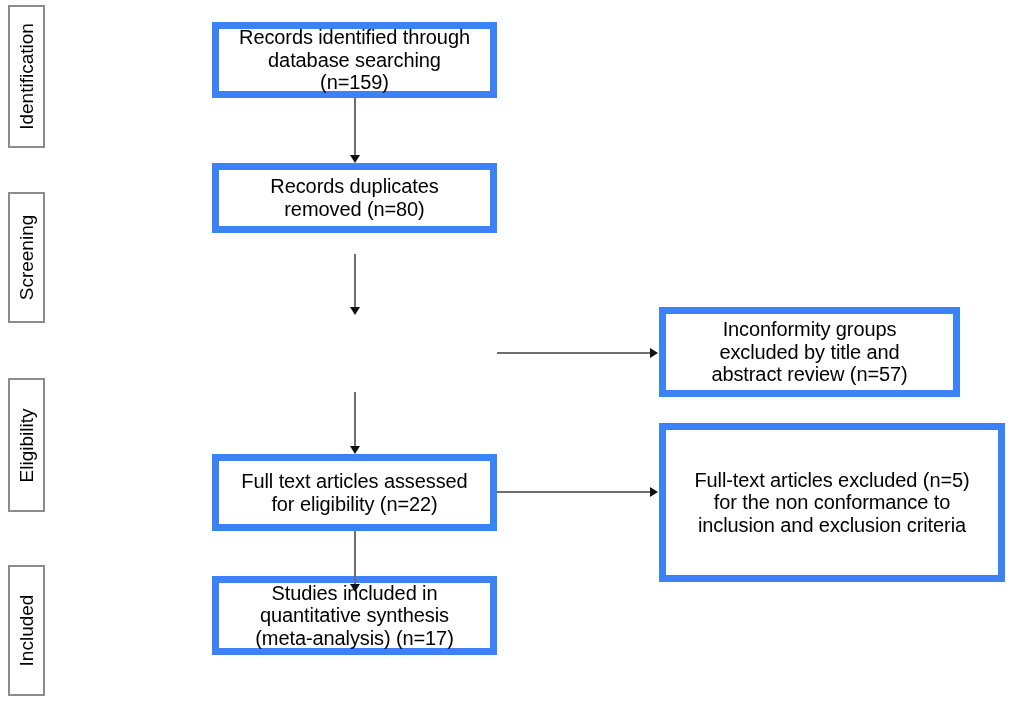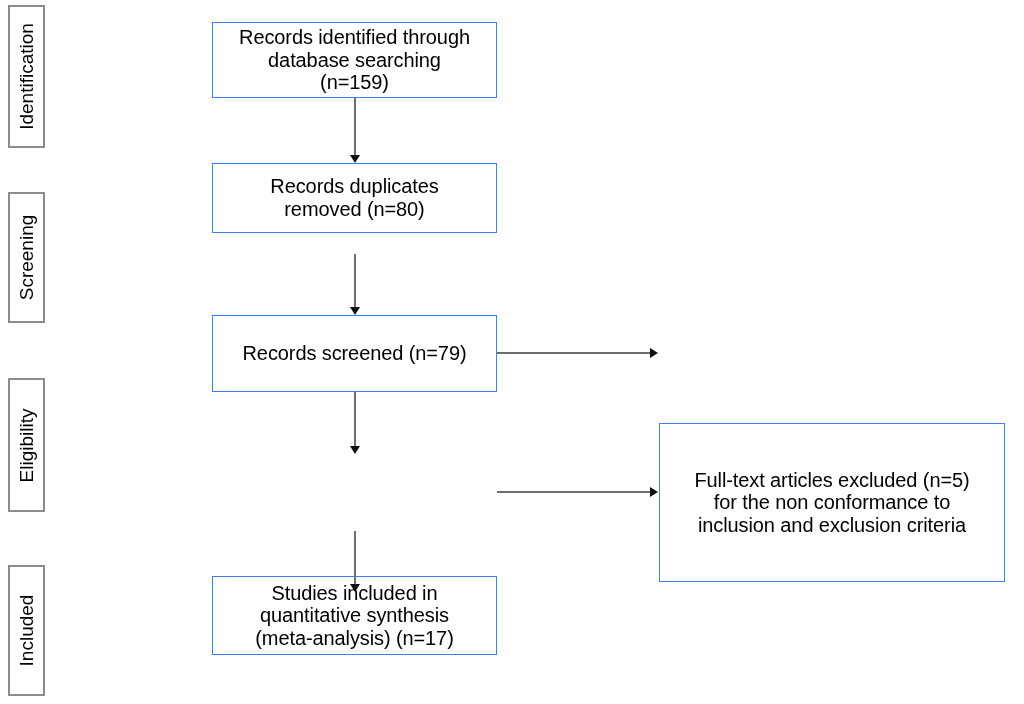--- a/index.html
+++ b/index.html
@@ -18,21 +18,21 @@
     height: 704px;
     background: #ffffff;
     overflow: hidden;
   }
 
   
   .node {
     position: absolute;
     box-sizing: border-box;
     background: #ffffff;
-    border: 1px solid #3b82f6;
+    border: 7px solid #3b82f6;
     display: flex;
     align-items: center;
     justify-content: center;
     text-align: center;
   }
   .node .node-text {
     font-size: 20px;
     line-height: 1.13;
     letter-spacing: -0.1px;
     white-space: pre-line;
@@ -111,31 +111,37 @@
     <span class="node-text">Records identified through
 database searching
 (n=159)</span>
   </div>
 
   <div class="node" style="left:212px; top:163px; width:285px; height:70px;">
     <span class="node-text">Records duplicates
 removed (n=80)</span>
   </div>
 
-  <div class="node" style="left:212px; top:315px; width:285px; height:77px;">
-    <span class="node-text">Records screened (n=79)</span>
+
+  <div class="node" style="left:212px; top:454px; width:285px; height:77px;">
+    <span class="node-text">Full text articles assessed
+for eligibility (n=22)</span>
   </div>
-
 
   <div class="node" style="left:212px; top:576px; width:285px; height:79px;">
     <span class="node-text">Studies included in
 quantitative synthesis
 (meta-analysis) (n=17)</span>
   </div>
 
+  <div class="node" style="left:659px; top:307px; width:301px; height:90px;">
+    <span class="node-text">Inconformity groups
+excluded by title and
+abstract review (n=57)</span>
+  </div>
 
   <div class="node" style="left:659px; top:423px; width:346px; height:159px;">
     <span class="node-text">Full-text articles excluded (n=5)
 for the non conformance to
 inclusion and exclusion criteria</span>
   </div>
 
   <div class="conn-v" style="left:354px; top:98px; height:58px;"></div>
   <div class="arrow-down" style="left:350px; top:155px;"></div>
 

